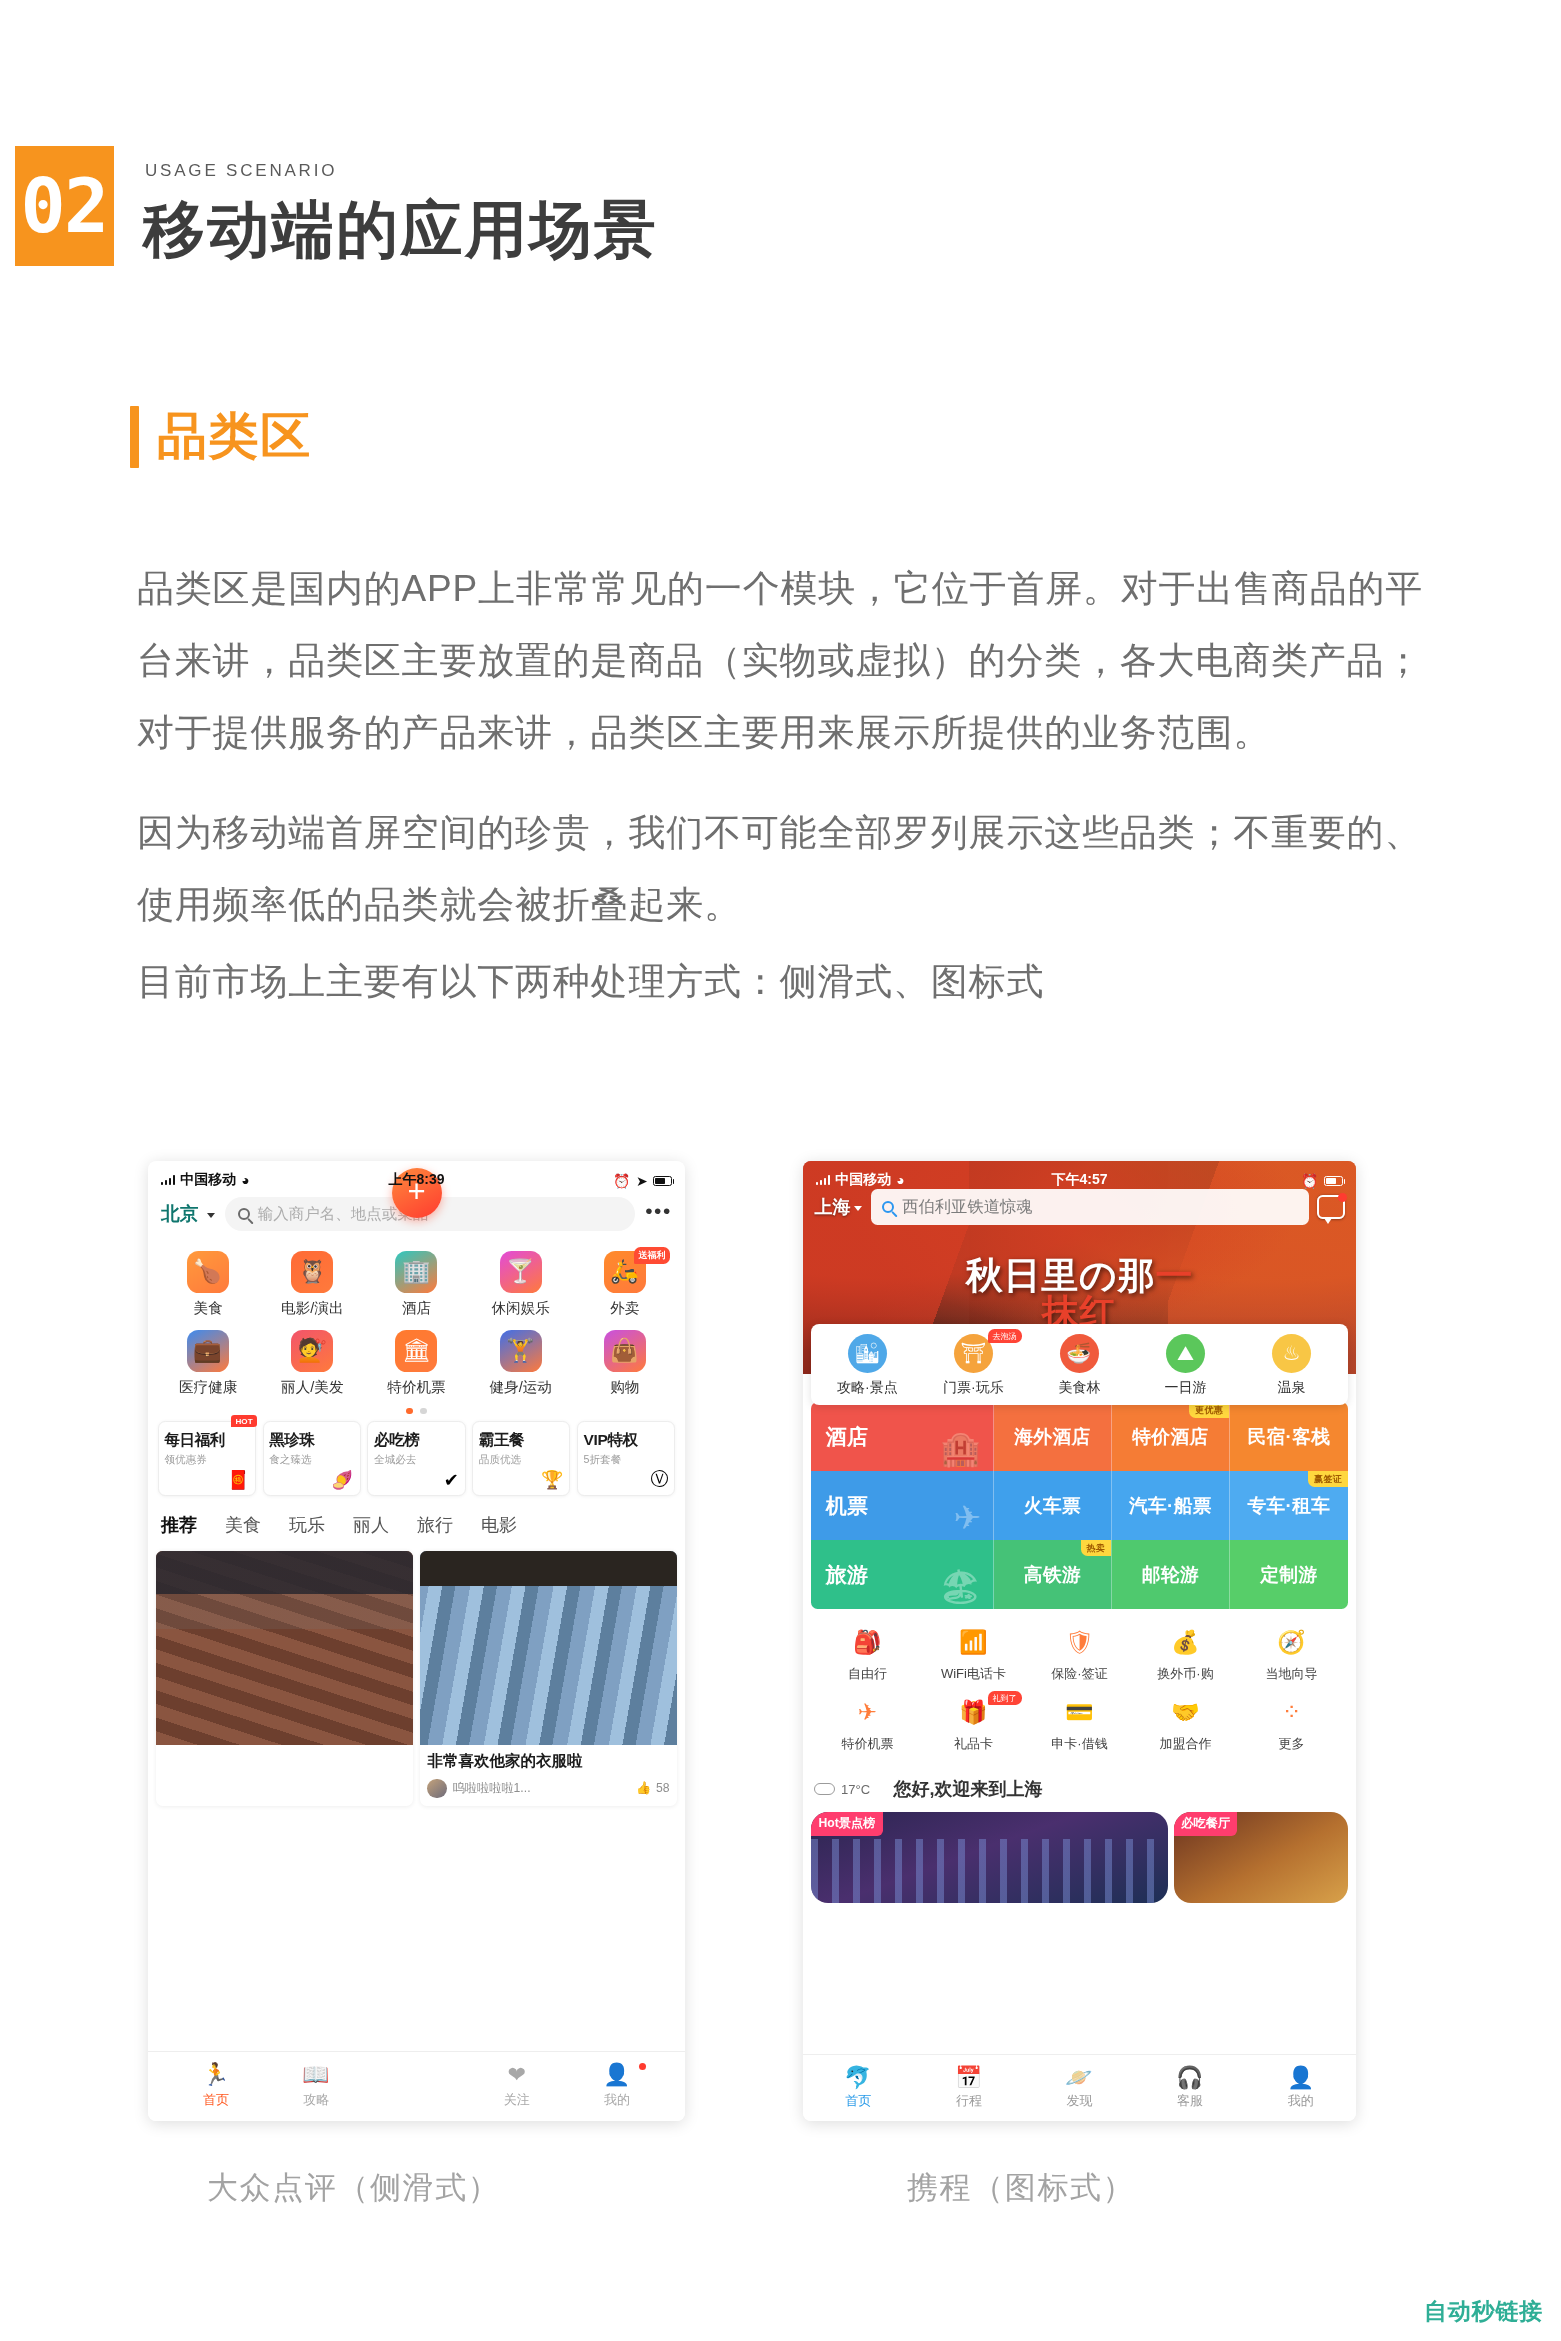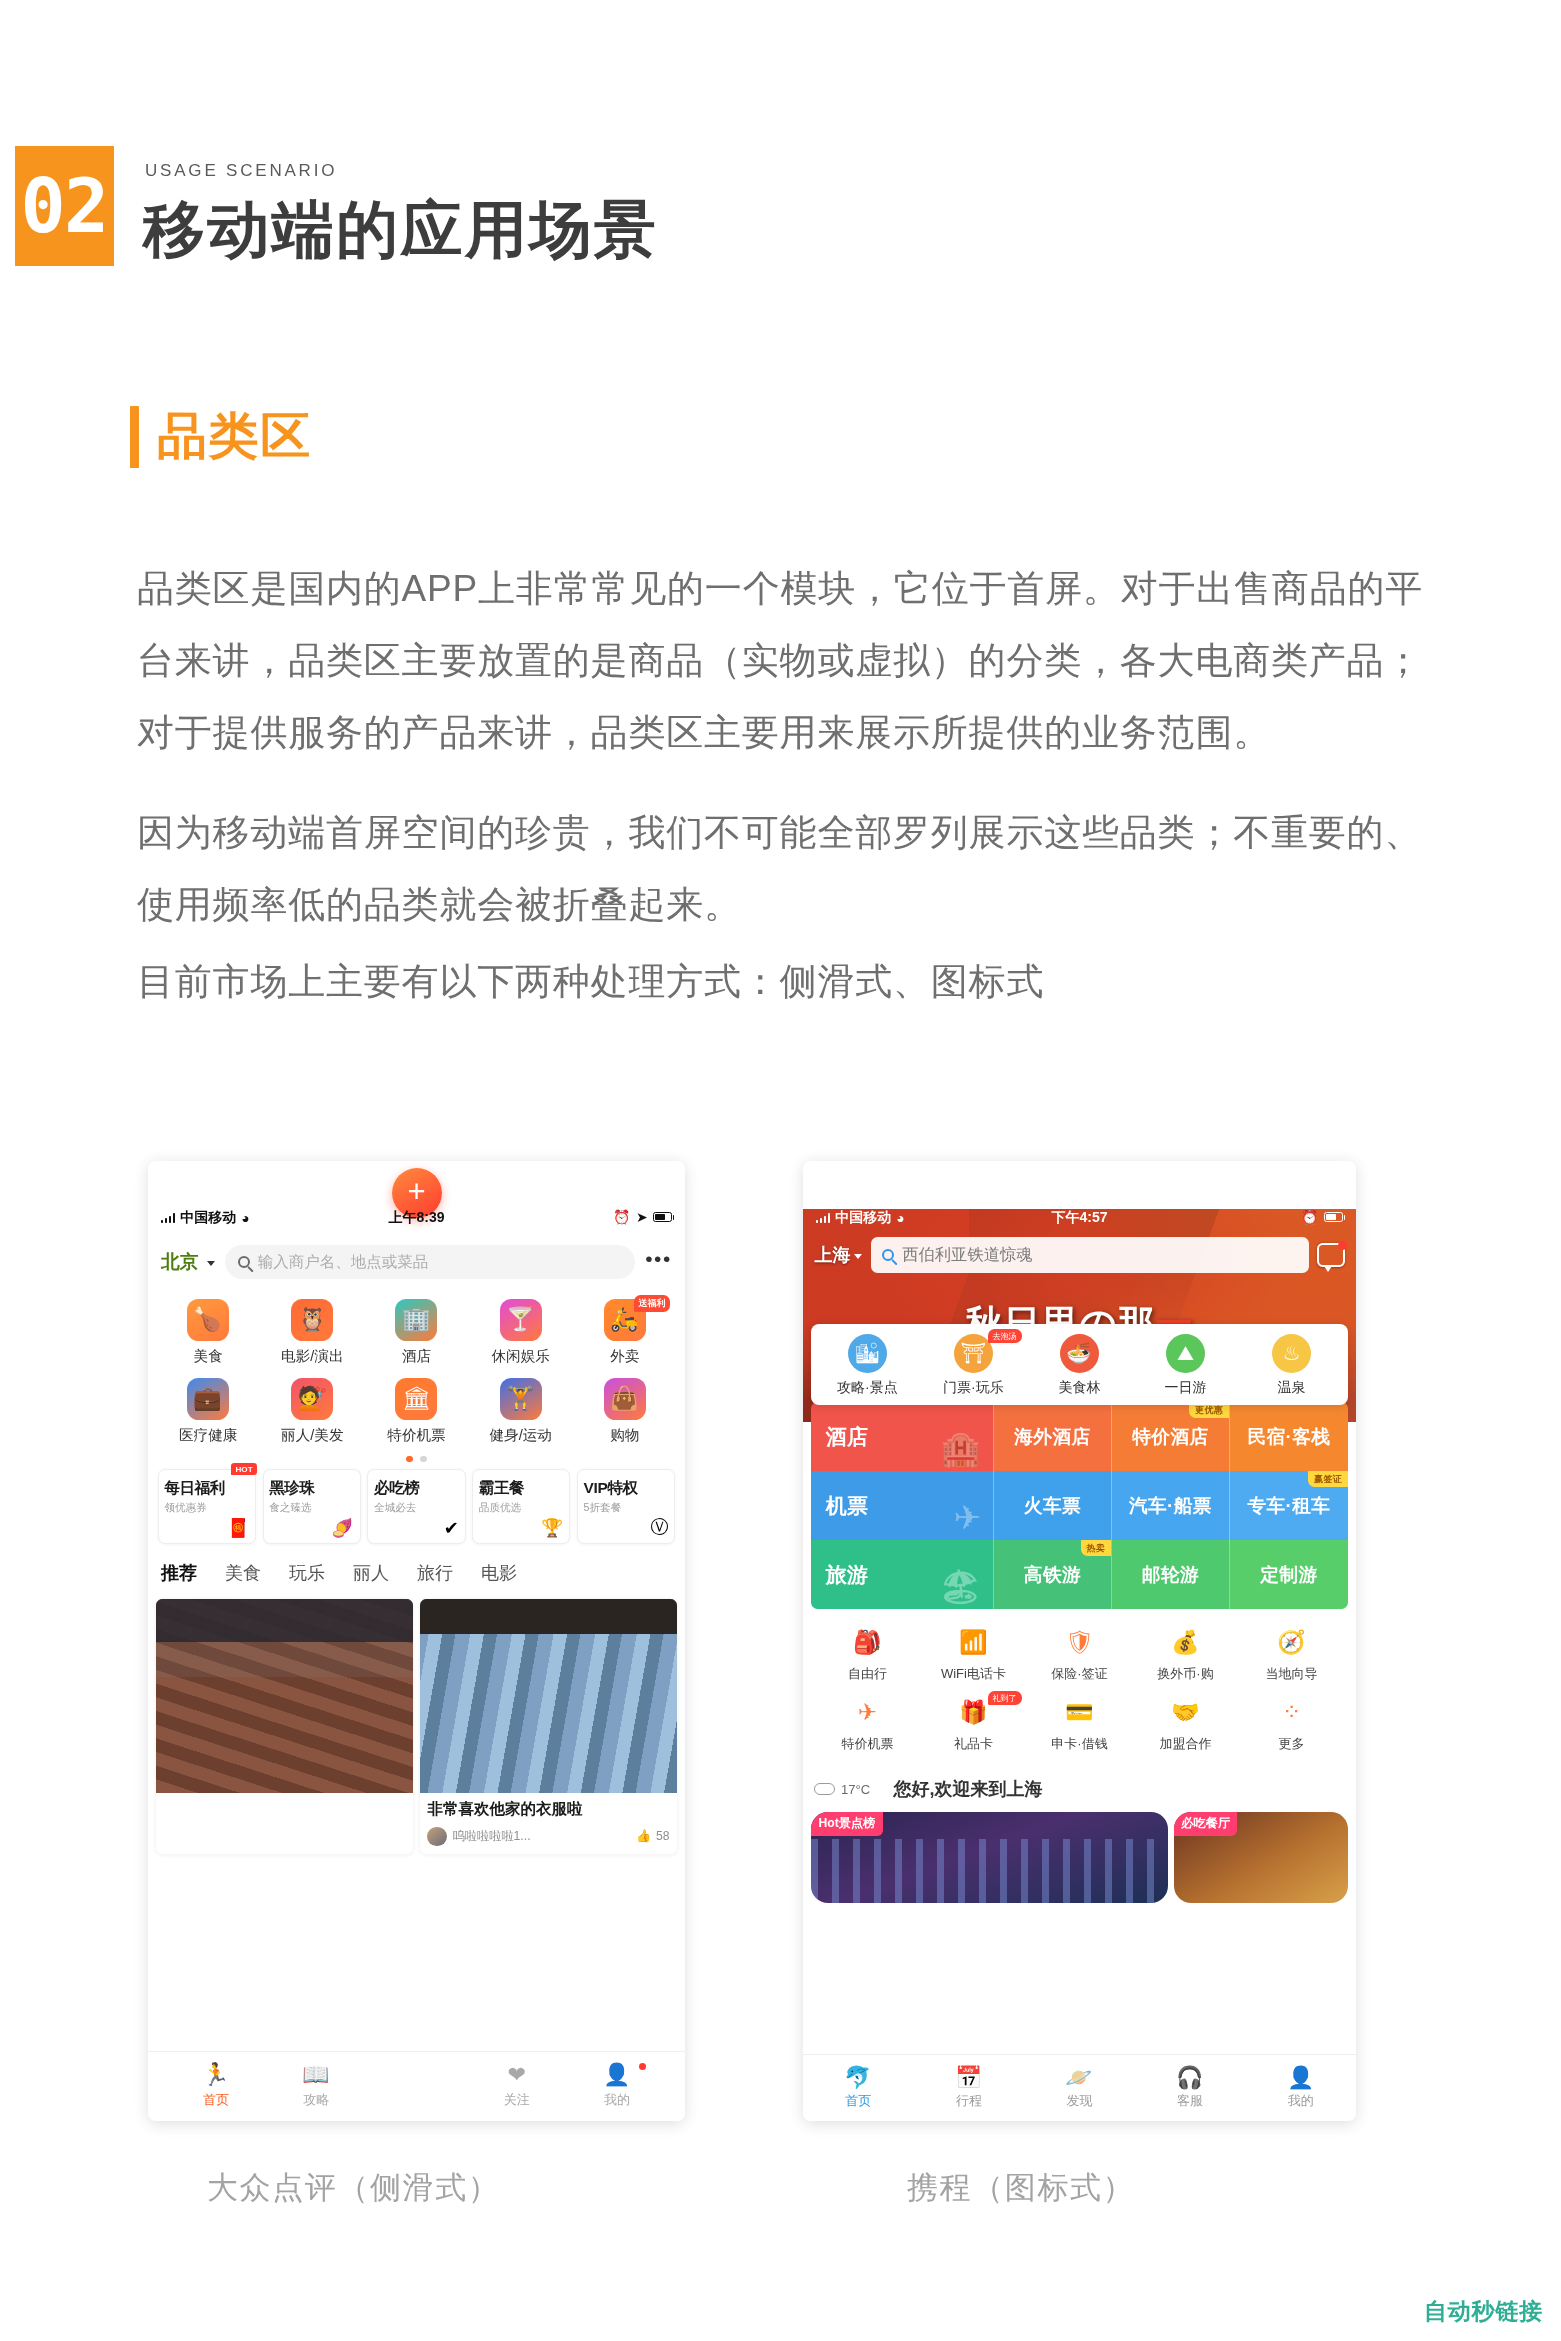--- a/index.html
+++ b/index.html
@@ -48,42 +48,42 @@
     position:absolute; top:0;
     background:#fff; border-radius:8.1px;
     box-shadow:0 2.4px 14.6px rgba(0,0,0,.13);
     overflow:hidden;
   }
   .phone-a { left:148px; width:537px; height:960px; }
   .phone-b { left:803px; width:553px; height:960px; }
 
   
   .statusbar {
-    height:28px; display:flex; align-items:flex-start; padding:0 13px;
-    font-size:14px; font-weight:bold; color:#111; position:relative; z-index:5;margin-top:48px;
+    height:28px; display:flex; align-items:flex-end; padding:0 13px;
+    font-size:14px; font-weight:bold; color:#111; position:relative; z-index:5;
   }
   .sb-left { display:flex; align-items:center; gap:4.9px; }
   .sb-time { position:absolute; left:0; right:0; text-align:center; font-size:14px; font-weight:bold; }
   .sb-right { margin-left:auto; display:flex; align-items:center; gap:4.9px; }
   .bars { display:flex; align-items:flex-end; gap:1.6px; height:9.8px; }
   .bars i { width:2.4px; background:#111; display:block; border-radius:0.8px; }
   .bars i:nth-child(1){height:3.3px}.bars i:nth-child(2){height:4.9px}
   .bars i:nth-child(3){height:7.3px}.bars i:nth-child(4){height:9.8px}
   .batt { width:19.5px; height:9.8px; border:1.3px solid #111; border-radius:2.4px; position:relative; }
   .batt::after{content:"";position:absolute;right:-3.3px;top:2.4px;width:1.6px;height:4.1px;background:#111;border-radius:0 0.8px 0.8px 0;}
   .batt i { position:absolute; left:1.1px; top:1.1px; bottom:1.1px; width:62%; background:#111; border-radius:0.8px; display:block;}
   .sb-white, .sb-white .bars i, .sb-white .batt { color:#fff; }
   .sb-white .bars i { background:#fff; }
   .sb-white .batt { border-color:#fff; }
   .sb-white .batt::after{background:#fff;}
   .sb-white .batt i { background:#fff; }
 
   
   .dp-search { display:flex; align-items:center; padding:8.1px 13px 9.8px; gap:9.8px; background:#fff; }
-  .dp-city { font-size:18.7px; font-weight:bold; color:#4d7c0f; display:flex; align-items:center; gap:9px; white-space:nowrap;}
+  .dp-city { font-size:18.7px; font-weight:bold; color:#0f766e; display:flex; align-items:center; gap:9px; white-space:nowrap;}
   .chev { width:0;height:0;border-left:4.9px solid transparent;border-right:4.9px solid transparent;border-top:5.7px solid #333;margin-top:2.4px;}
   .dp-input {
     flex:1; height:34px; background:#f4f4f4; border-radius:17px;
     display:flex; align-items:center; padding:0 13px; gap:7.3px;
     font-size:15.5px; color:#adadad;
   }
   .mag { width:12.2px;height:12.2px;border:2px solid #6b6b6b;border-radius:50%;position:relative;flex:none;}
   .mag::after{content:"";position:absolute;right:-4.9px;bottom:-4.1px;width:6.5px;height:2px;background:#6b6b6b;transform:rotate(45deg);border-radius:1.6px;}
   .dots3 { font-size:21px; color:#333; letter-spacing:1.6px; line-height:8.1px; padding-bottom:6.5px; }
 

